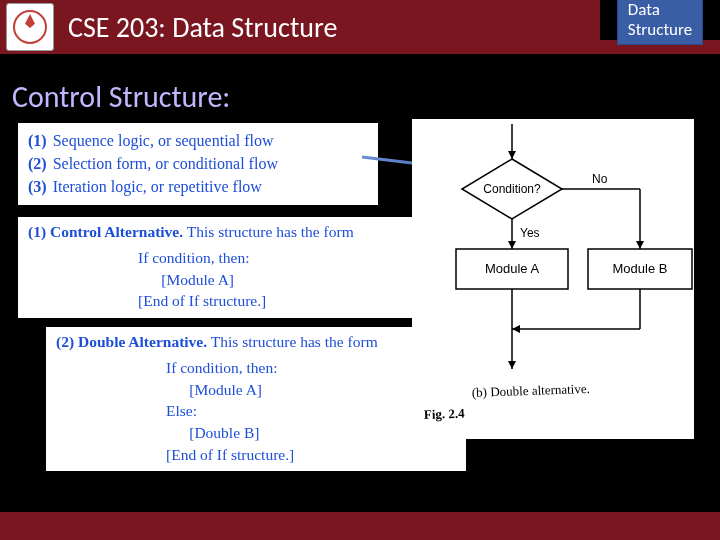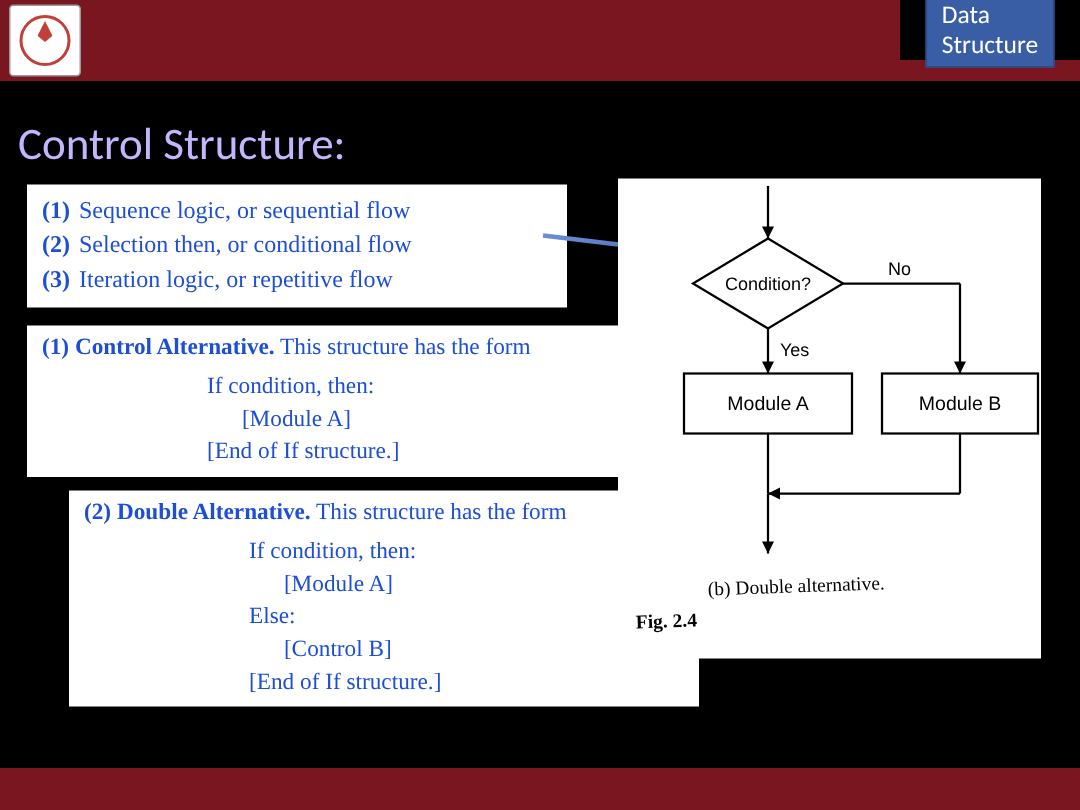--- a/index.html
+++ b/index.html
@@ -133,35 +133,36 @@
 </style>
 </head>
 <body>
 
 <div class="header">
   <div class="logo">
     <div class="logo-inner">
         <div class="logo-flame"></div>
       </div>
   </div>
+  <div class="course-title">CSE 203: Data Structure</div>
   <div class="badge-outer">
     <div class="badge">
       <div>Data</div>
       <div>Structure</div>
     </div>
   </div>
 </div>
 
 <div class="section-title">Control Structure:</div>
 
 <div class="content">
 
   <div class="panel panel1">
     <div><b>(1)</b><span>Sequence logic, or sequential flow</span></div>
-    <div><b>(2)</b><span>Selection then, or conditional flow</span></div>
+    <div><b>(2)</b><span>Selection form, or conditional flow</span></div>
     <div><b>(3)</b><span>Iteration logic, or repetitive flow</span></div>
   </div>
 
   <svg class="arrow-blue" viewBox="0 0 110 24">
     <defs>
       <linearGradient id="bg" x1="0" y1="0" x2="1" y2="0">
         <stop offset="0" stop-color="#6a8dd4"></stop>
           <stop offset="1" stop-color="#4a6fb8"></stop>
       </linearGradient>
     </defs>
@@ -183,21 +184,21 @@
 
   <div class="panel panel3">
     <div class="heading">
       <b>(2)</b>
       <b>Double Alternative.</b><span> This structure has the form</span>
     </div>
     <div class="code-block">
       <div>If condition, then:</div>
       <div style="white-space:pre">      [Module A]</div>
       <div>Else:</div>
-      <div style="white-space:pre">      [Control B]</div>
+      <div style="white-space:pre">      [Double B]</div>
       <div>[End of If structure.]</div>
     </div>
   </div>
 
   <div class="panel diagram">
     <svg viewBox="0 0 282 320">
 
       <line x1="100" y1="5" x2="100" y2="40" stroke="#000" stroke-width="1.5"></line>
       <polygon points="100,40 96,32 104,32" fill="#000"></polygon>
 

